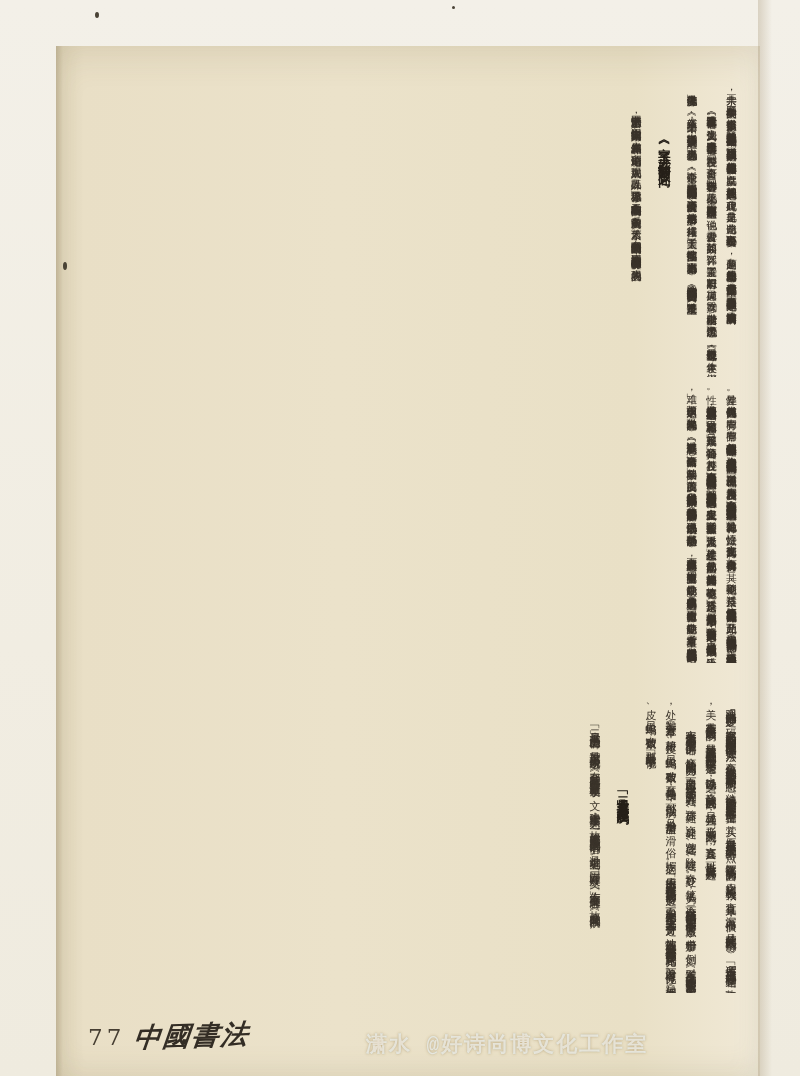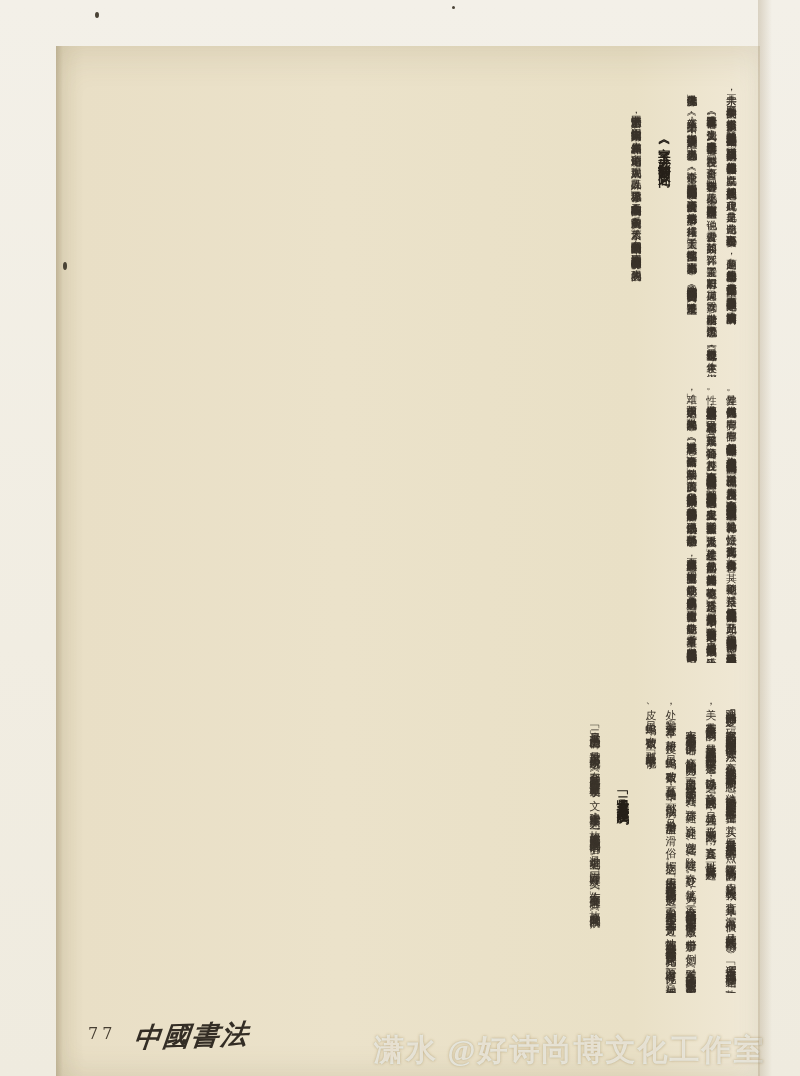--- a/index.html
+++ b/index.html
@@ -30,34 +30,34 @@
   .band-c{left:27px;top:654px;width:658px;height:293px;font-size:11px;line-height:20px;letter-spacing:0.8px;}
   .ind{text-indent:21px;}
   .vh{
     margin:0 8px;font-weight:bold;color:#262019;
     font-family:"Liberation Sans","DejaVu Sans",sans-serif;
   }
   .vh-a{font-size:12.5px;padding-top:50px;letter-spacing:2.4px;}
   .vh-c{font-size:12.5px;padding-top:86px;letter-spacing:1.6px;}
   
   .pageno{
-    position:absolute;left:32px;top:978px;font-size:16px;color:#463e32;
+    position:absolute;left:32px;top:978px;font-size:23px;color:#463e32;
     letter-spacing:4px;font-family:"DejaVu Serif",serif;
   }
   .maglogo{
     position:absolute;left:78px;top:972px;font-size:27px;font-weight:bold;font-style:italic;
     color:#332d25;transform:rotate(-2deg) skewX(-8deg);letter-spacing:2px;white-space:nowrap;
   }
   
   .watermark{
-    position:absolute;left:318px;top:984px;width:390px;white-space:nowrap;
-    font-size:30px;font-weight:bold;letter-spacing:2px;
+    position:absolute;left:310px;top:984px;width:390px;white-space:nowrap;
+    font-size:21px;font-weight:bold;letter-spacing:2px;
     color:rgba(255,255,255,0.60);
     text-shadow:0 0 3px rgba(196,172,128,0.95),0 0 1px rgba(150,190,200,0.6);
-    font-family:Liberation Serif, serif;
+    font-family:Liberation Mono, monospace;
   }
 </style>
 </head>
 <body>
 
 <div class="page">
 
   <div class="band band-a">
     <p>共十三宗，即三品十三种美的类型，提供一个审美参照系。如此《宝子》晚出五十多年较工整的《爨龙颜碑》、《灵庙碑》同为上品「雄强茂美」之宗，相类似的碑自己去比较评鉴，「既立宗矣，其一切碑相近者各以此判之。自此观碑，是非自见，自此论书，亦不至聚讼纷纷矣」⑥。有趣的是，尽管康氏如此煞费苦心，在他辞世后半个多世纪的今天，竟然还有人为《宝子》在《碑品》中争一席之地，这是康南海没有料到的事。</p>
     <p class="ind">康氏论及《宝子》并非「仅有二语」。安先生认为，康氏全书论及《宝子》「仅有二语：一曰『朴厚古茂，奇姿百出』，二曰『端朴若古佛之容』」。此见不确。康有为在《广艺舟双楫》中多次论及《宝子》，他说，「吾爱古碑，莫如《谷朗》、《郛休》、《爨宝子》、《枳阳府君》、《灵庙碑》、《鞠彦云》，以其由隶变楷，足考源流也」⑦，在另一处也论及《宝子》等碑，体「在隶、楷之间，可以考见变体源流」⑧，在《体系·第十三》中，指出《宝子》等碑「皆上为汉分之别子，下为真书之鼻祖也」⑨，在《余论》中，康氏用《宝子》与被称为正书之祖的《葛府君》相比较，高度评价《宝子》的价值，他指出「《葛府君》字少，难得佳拓，《宝子》太高，惟此碑字多而拓佳，当为正书古石第一本」⑩。这些从汉字和书体演变史的角度论《宝子》珍贵的史料价值，难道不算「论及」《宝子》？</p>

